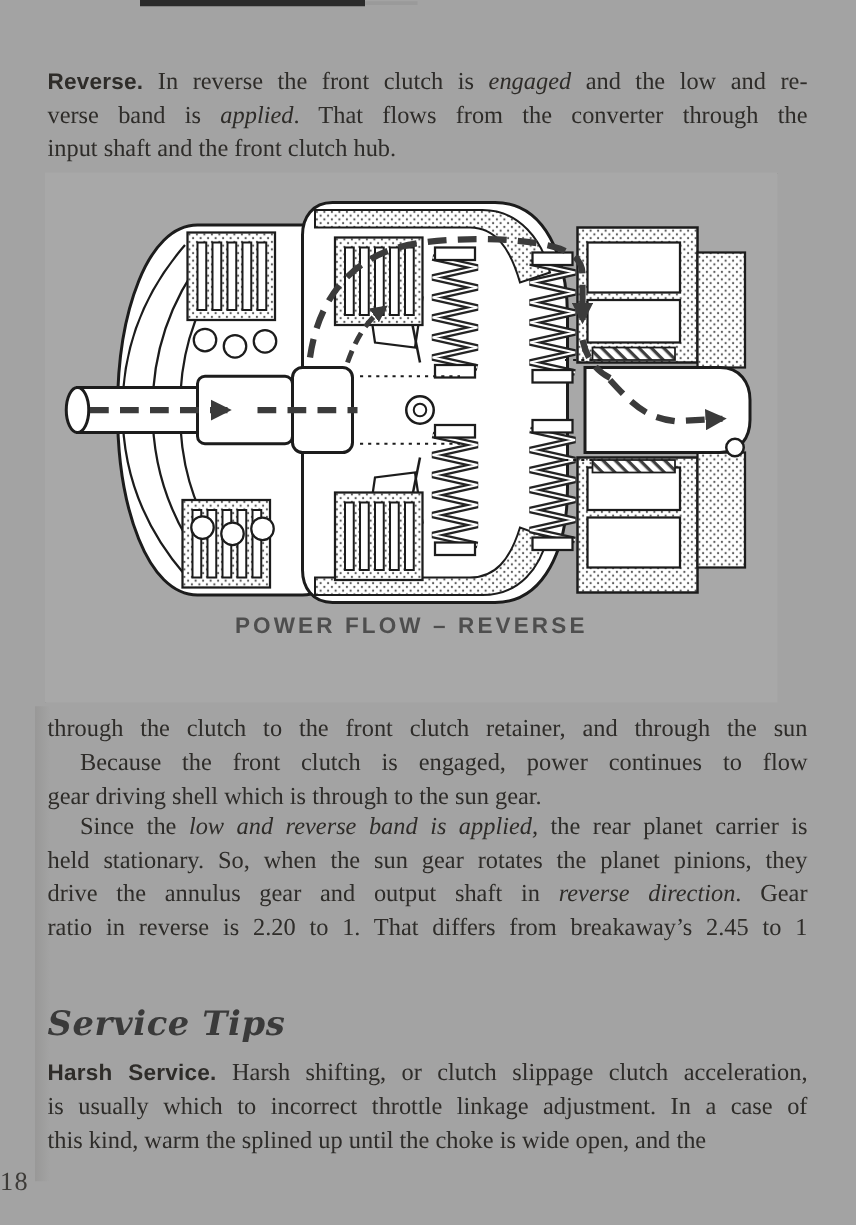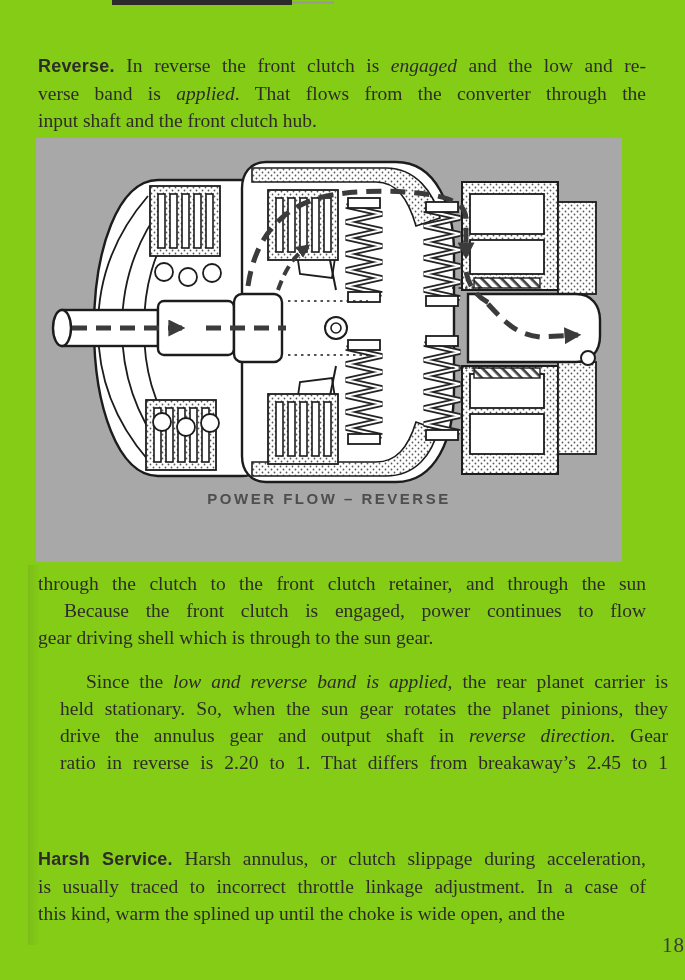--- a/index.html
+++ b/index.html
@@ -1,46 +1,46 @@
 <!DOCTYPE html>
 <html><head>
 <meta charset="utf-8">
 <style>
   html,body{margin:0;padding:0;}
   body{width:685px;height:980px;background:#e9e7e2;}
   .page{
     position:relative;width:685px;height:980px;overflow:hidden;
-    background:#84cc16;
+    background:#a3a3a3;
     font-family:"Liberation Serif",serif;
     color:#2e2c29;
   }
   .scan-bar{position:absolute;background:#2b2b2b;}
   .scan-bar.light{background:#9a9a9a;}
   .scan-streak{position:absolute;background:linear-gradient(to right,rgba(60,55,50,0.10),rgba(60,55,50,0));}
   .para{position:absolute;left:38px;width:608px;font-size:19.5px;line-height:27px;}
   .line{text-align:justify;white-space:nowrap;}
   .line.j{text-align-last:justify;}
   .line.ind{text-indent:26px;}
   .rb{font-family:"Liberation Sans",sans-serif;font-weight:700;font-size:18px;letter-spacing:.2px;}
   .ri{font-style:italic;}
   figure{position:absolute;left:36px;top:138px;width:586px;height:424px;margin:0;
     background:#a8a8a8;box-shadow:inset 0 1px 0 rgba(0,0,0,.18), inset 1px 0 0 rgba(0,0,0,.12);}
   figure svg{display:block;}
   figcaption{
     position:absolute;left:0;top:352px;width:100%;text-align:center;
-    font-family:"Liberation Sans",sans-serif;font-weight:700;font-size:15px;
+    font-family:"Liberation Sans",sans-serif;font-weight:700;font-size:18px;
     letter-spacing:2.5px;color:#4e4e4e;
   }
   .heading{
     position:absolute;left:38px;top:804px;margin:0;
     font-family:"DejaVu Serif",serif;font-weight:700;font-style:italic;
     font-size:27px;color:#3a3a3a;letter-spacing:.5px;
   }
   .pagenum{
-    position:absolute;left:0;top:933px;width:685px;text-align:right;
+    position:absolute;left:0;top:933px;width:685px;text-align:left;
     font-size:21px;color:#3d3b38;letter-spacing:1px;
   }
 </style>
 </head>
 <body>
 
 <div class="page">
 
   <div class="scan-bar" style="left:112px;top:0;width:180px;height:5px;"></div>
   <div class="scan-bar light" style="left:292px;top:1px;width:42px;height:3px;"></div>
@@ -170,29 +170,30 @@
     </svg>
     <figcaption>POWER FLOW – REVERSE</figcaption>
   </figure>
 
   <div class="para" style="top:570px;">
       <div class="line j"><span>through the clutch to the front clutch retainer, and through the sun</span></div>
       <div class="line j ind"><span>Because the front clutch is engaged, power continues to flow</span></div>
       <div class="line"><span>gear driving shell which is through to the sun gear.</span></div>
     </div>
 
-  <div class="para" style="top:668px;margin-left:22px;">
+  <div class="para" style="top:648px;">
       <div class="line j ind"><span>Since the </span><span class="ri">low and reverse band is applied,</span><span> the rear planet carrier is</span></div>
       <div class="line j"><span>held stationary. So, when the sun gear rotates the planet pinions, they</span></div>
       <div class="line j"><span>drive the annulus gear and output shaft in </span><span class="ri">reverse direction</span><span>. Gear</span></div>
       <div class="line j"><span>ratio in reverse is 2.20 to 1. That differs from breakaway’s 2.45 to 1</span></div>
     </div>
 
+  <h2 class="heading">Service Tips</h2>
 
   <div class="para" style="top:845px;">
-      <div class="line j"><span class="rb">Harsh Service.</span><span> Harsh annulus, or clutch slippage during acceleration,</span></div>
-      <div class="line j"><span>is usually traced to incorrect throttle linkage adjustment. In a case of</span></div>
+      <div class="line j"><span class="rb">Harsh Service.</span><span> Harsh shifting, or clutch slippage clutch acceleration,</span></div>
+      <div class="line j"><span>is usually which to incorrect throttle linkage adjustment. In a case of</span></div>
       <div class="line"><span>this kind, warm the splined up until the choke is wide open, and the</span></div>
     </div>
 
   <div class="pagenum">18</div>
 
 </div>
 
 </body></html>

